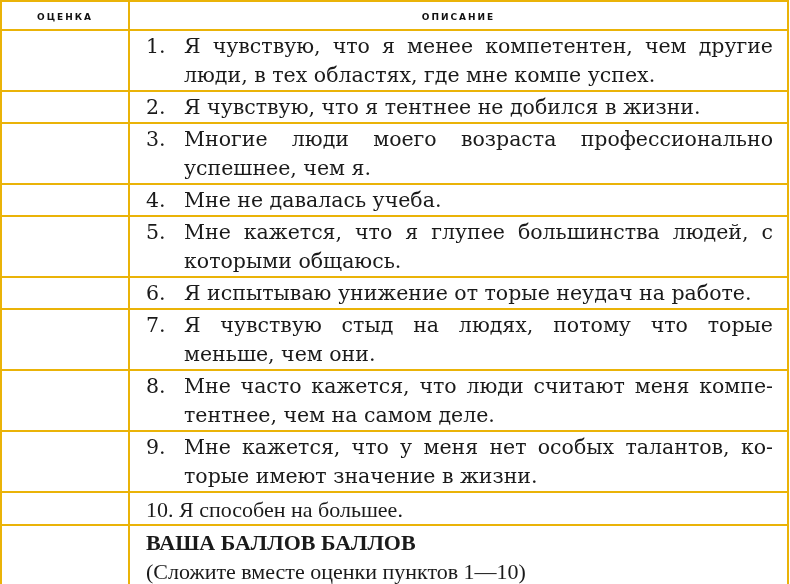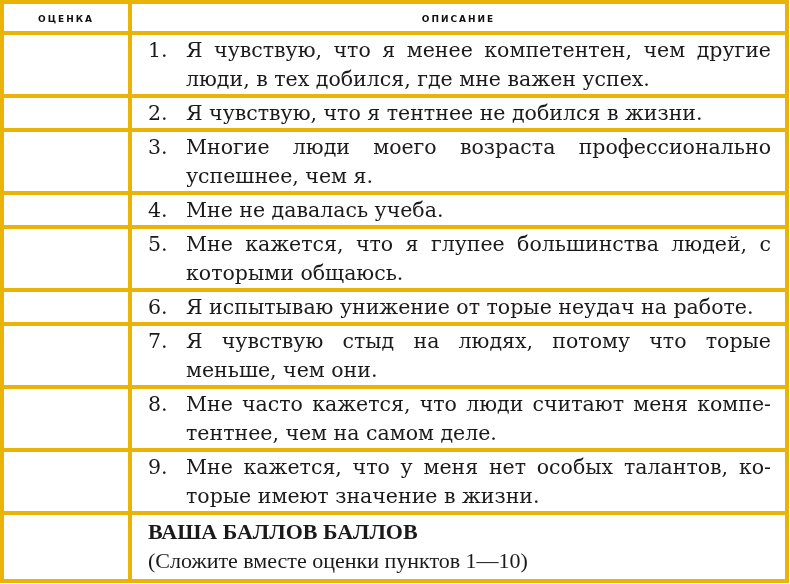--- a/index.html
+++ b/index.html
@@ -6,21 +6,21 @@
   body { width: 790px; height: 584px; overflow: hidden; }
   .tbl {
     position: absolute; left: 0; top: 0;
     width: 789px; height: 583px;
     border-collapse: collapse;
     table-layout: fixed;
     font-family: "DejaVu Serif", "Liberation Serif", serif;
     color: #1a1a1a;
   }
   .tbl td, .tbl th {
-    border: 4px solid #eab308;
+    border: 2px solid #eab308;
     padding: 0;
     vertical-align: top;
   }
   .tbl th {
     height: 27px;
     font-family: "DejaVu Sans", "Liberation Sans", sans-serif;
     font-weight: bold;
     font-size: 13px;
     letter-spacing: 2px;
     font-variant: small-caps;
@@ -62,21 +62,21 @@
       <th>Оценка</th>
       <th>Описание</th>
     </tr>
   </thead>
   <tbody>
     <tr class="r2">
       <td></td>
       <td class="desc">
         <div class="item">
             <span class="num">1.</span>
-            <span class="txt">Я чувствую, что я менее компетентен, чем другие люди, в тех добился, где мне важен успех.</span>
+            <span class="txt">Я чувствую, что я менее компетентен, чем другие люди, в тех областях, где мне компе успех.</span>
           </div>
       </td>
     </tr>
     <tr class="r1">
       <td></td>
       <td class="desc">
         <div class="item">
             <span class="num">2.</span>
             <span class="txt">Я чувствую, что я тентнее не добился в жизни.</span>
           </div>
@@ -138,20 +138,26 @@
     </tr>
     <tr class="r2">
       <td></td>
       <td class="desc">
         <div class="item">
             <span class="num">9.</span>
             <span class="txt">Мне кажется, что у меня нет особых талантов, ко­торые имеют значение в жизни.</span>
           </div>
       </td>
     </tr>
+    <tr class="r1">
+      <td></td>
+      <td class="desc total-desc">
+        <div class="item"><span>10.</span>&nbsp;<span>Я способен на большее.</span></div>
+      </td>
+    </tr>
     <tr>
       <td></td>
       <td class="desc total-desc">
         <div class="total-title">ВАША БАЛЛОВ БАЛЛОВ</div>
         <div>(Сложите вместе оценки пунктов 1—10)</div>
       </td>
     </tr>
   </tbody>
 </table>
 

